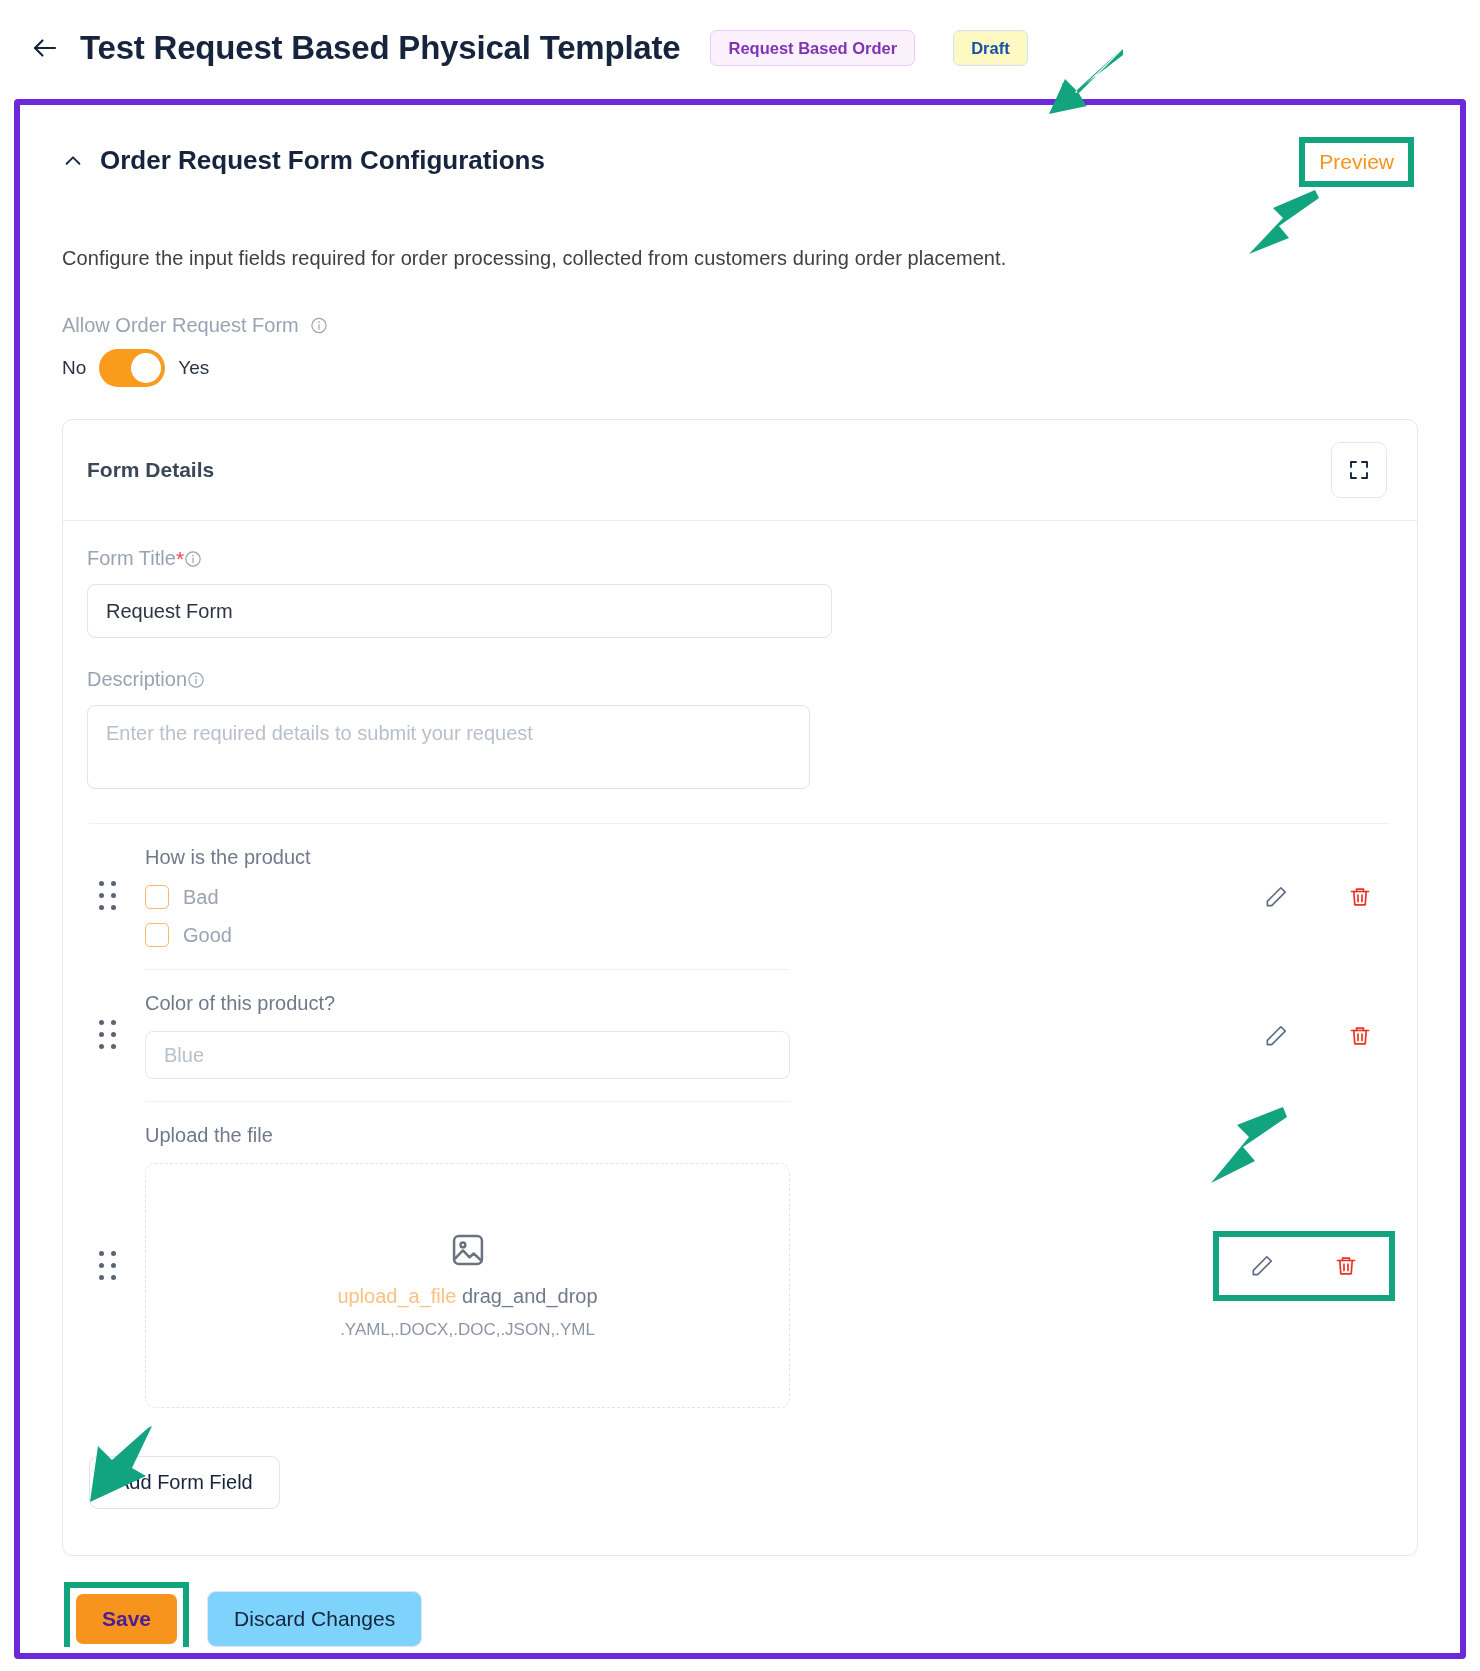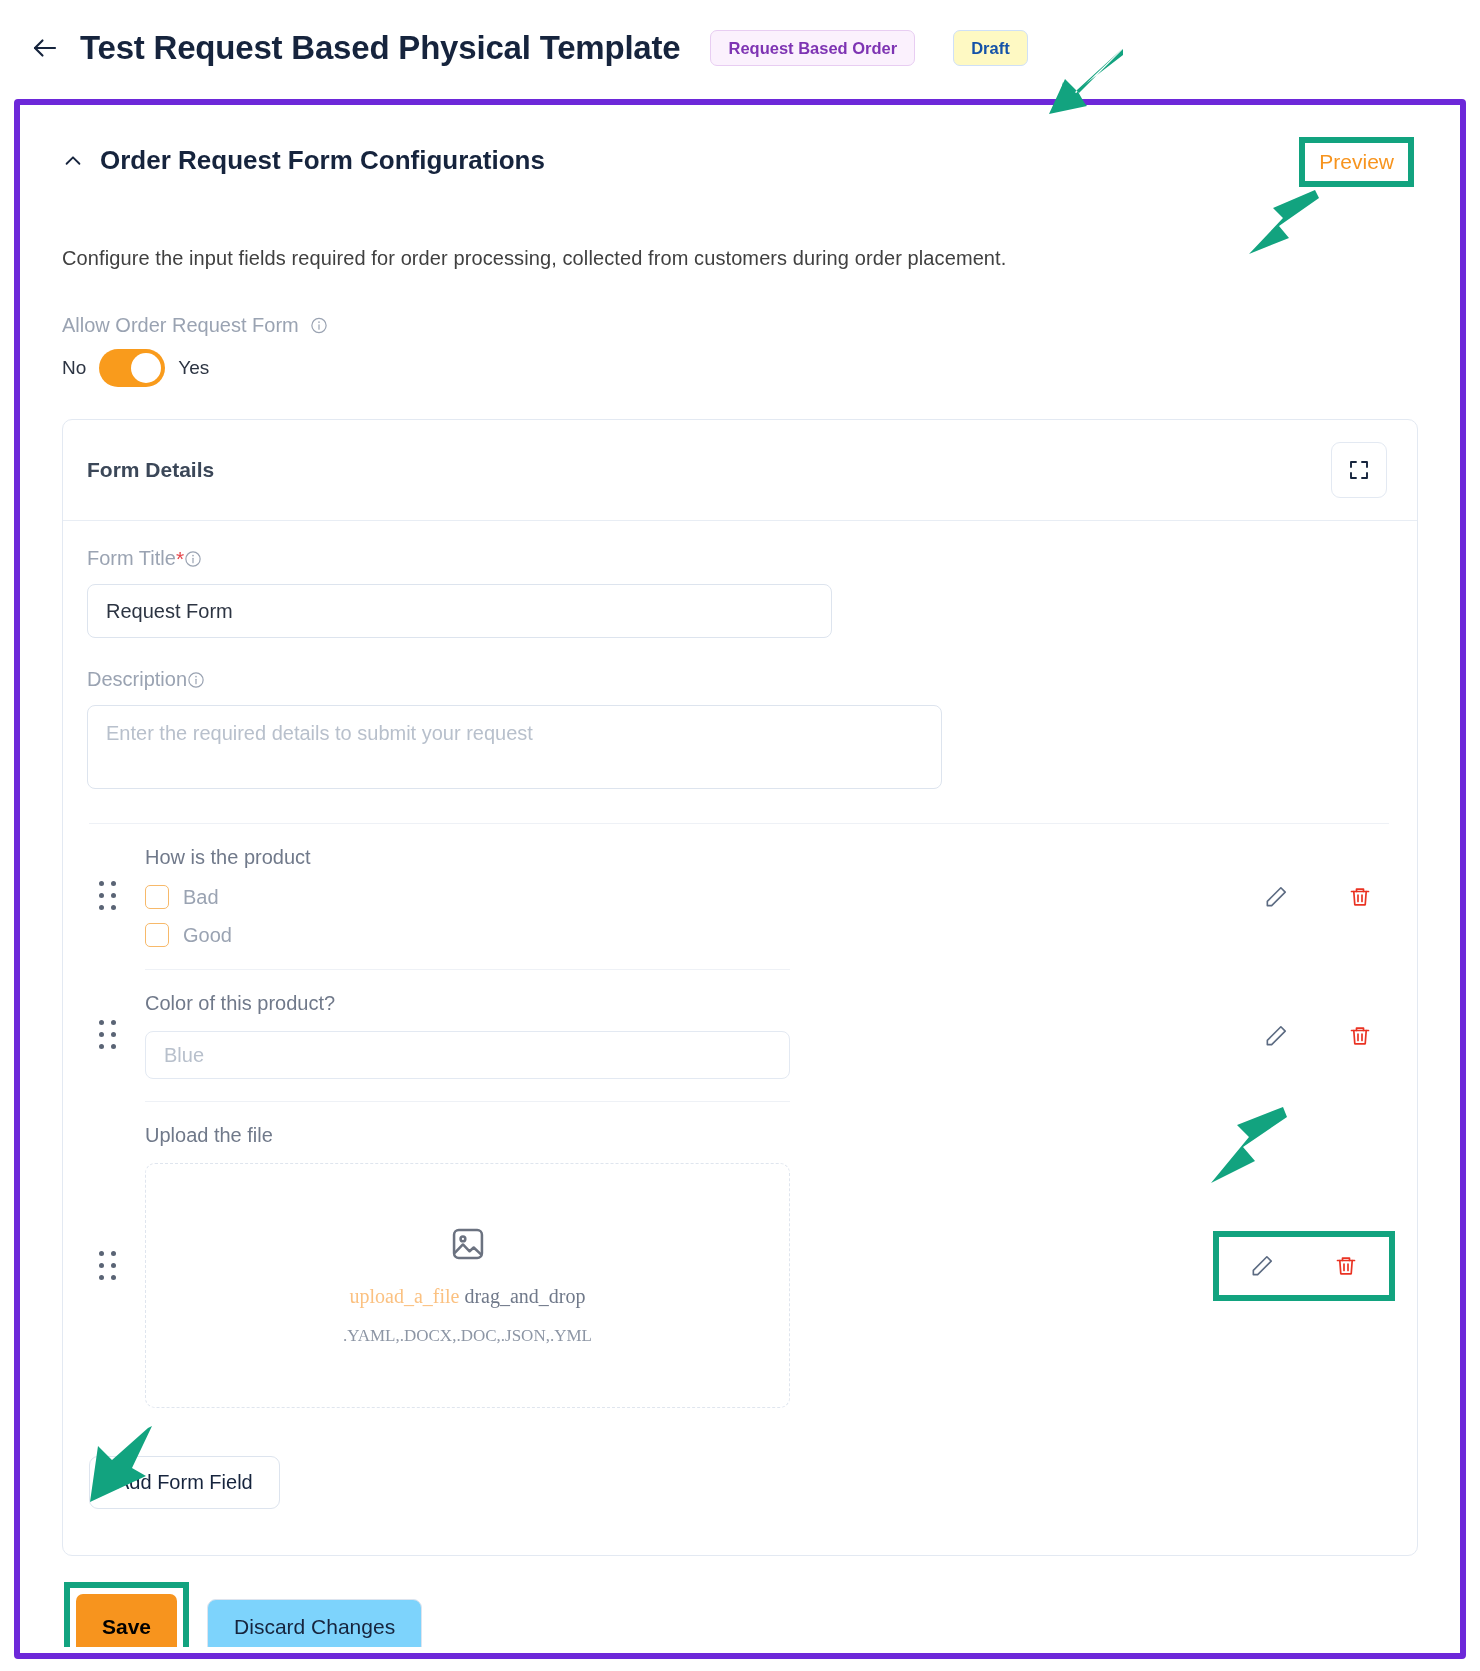--- a/index.html
+++ b/index.html
@@ -229,21 +229,21 @@
     font-size: 20px;
     color: #2c3442;
     font-family: "Liberation Sans", sans-serif;
     background: #fff;
     outline: none;
   }
   .text-input::placeholder { color: #b8c0cc; }
 
   .desc-input {
     margin-top: 14px;
-    width: 855px;
+    width: 723px;
     height: 84px;
     border: 1px solid #dde4ee;
     border-radius: 8px;
     padding: 16px 18px;
     font-size: 20px;
     color: #2c3442;
     font-family: "Liberation Sans", sans-serif;
     resize: none;
     outline: none;
     background: #fff;
@@ -345,24 +345,23 @@
   
   .dropzone {
     width: 645px;
     min-height: 245px;
     border: 1.6px dashed #dfe5ee;
     border-radius: 10px;
     display: flex;
     flex-direction: column;
     align-items: center;
     justify-content: center;
-    gap: 18px;
-    background: #fff;
-    cursor: pointer;
-    font-family: Liberation Serif, serif;
+    gap: 12px;
+    background: #fff;
+    cursor: pointer;
   }
   .dz-text { font-size: 20px; color: #70798a; }
   .dz-link { color: #fbc181; }
   .dz-types { font-size: 17px; color: #8d96a5; }
 
   
   .upload-actions-annotation {
     position: absolute;
     right: -4px;
     top: 50%;
@@ -396,24 +395,24 @@
     padding-bottom: 40px;
     padding-left: 2px;
   }
   .save-annotation {
     border: 6px solid #12a37f;
     padding: 6px;
     display: inline-flex;
   }
   .btn-save {
     background: #f7941e;
-    color: #000000;
+    color: #4c1d95;
     border: none;
     border-radius: 7px;
-    padding: 21px 26px;
+    padding: 13px 26px;
     font-size: 21px;
     font-weight: bold;
     font-family: "Liberation Sans", sans-serif;
     cursor: pointer;
   }
   .btn-discard {
     background: #7dd3fc;
     color: #16243d;
     border: 1px solid #dde4ee;
     border-radius: 9px;

